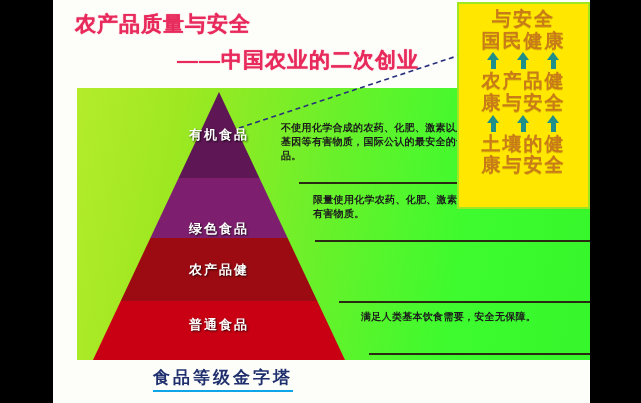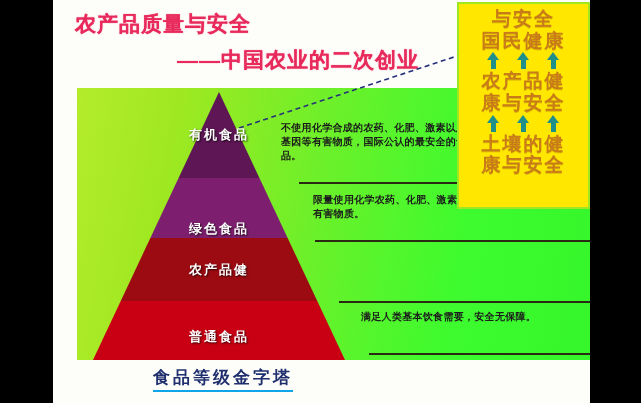--- a/index.html
+++ b/index.html
@@ -99,21 +99,21 @@
         <div class="tier-clip" style="top:146px;height:63px;">
           <div class="tier-tri" style="margin-top:-146px;border-left:126px solid transparent;border-right:126px solid transparent;border-bottom:268px solid #9c0b12;"></div>
         </div>
         <div class="tier" style="top:146px;height:63px;">
           <span class="tier-label">农产品健</span>
         </div>
 
         <div class="tier-clip" style="top:209px;height:59px;">
           <div class="tier-tri" style="margin-top:-209px;border-left:126px solid transparent;border-right:126px solid transparent;border-bottom:268px solid #c90013;"></div>
         </div>
-        <div class="tier" style="top:221px;height:47px;">
+        <div class="tier" style="top:209px;height:47px;">
           <span class="tier-label">普通食品</span>
         </div>
       </div>
 
       <div class="desc" style="left:204px;top:33px;width:200px;">不使用化学合成的农药、化肥、激素以及转基因等有害物质，国际公认的最安全的食品。</div>
 
       <div class="sepline" style="left:222px;top:94px;width:306px;"></div>
 
       <div class="desc" style="left:236px;top:105px;width:210px;">限量使用化学农药、化肥、激素以及转基因等有害物质。</div>
 

